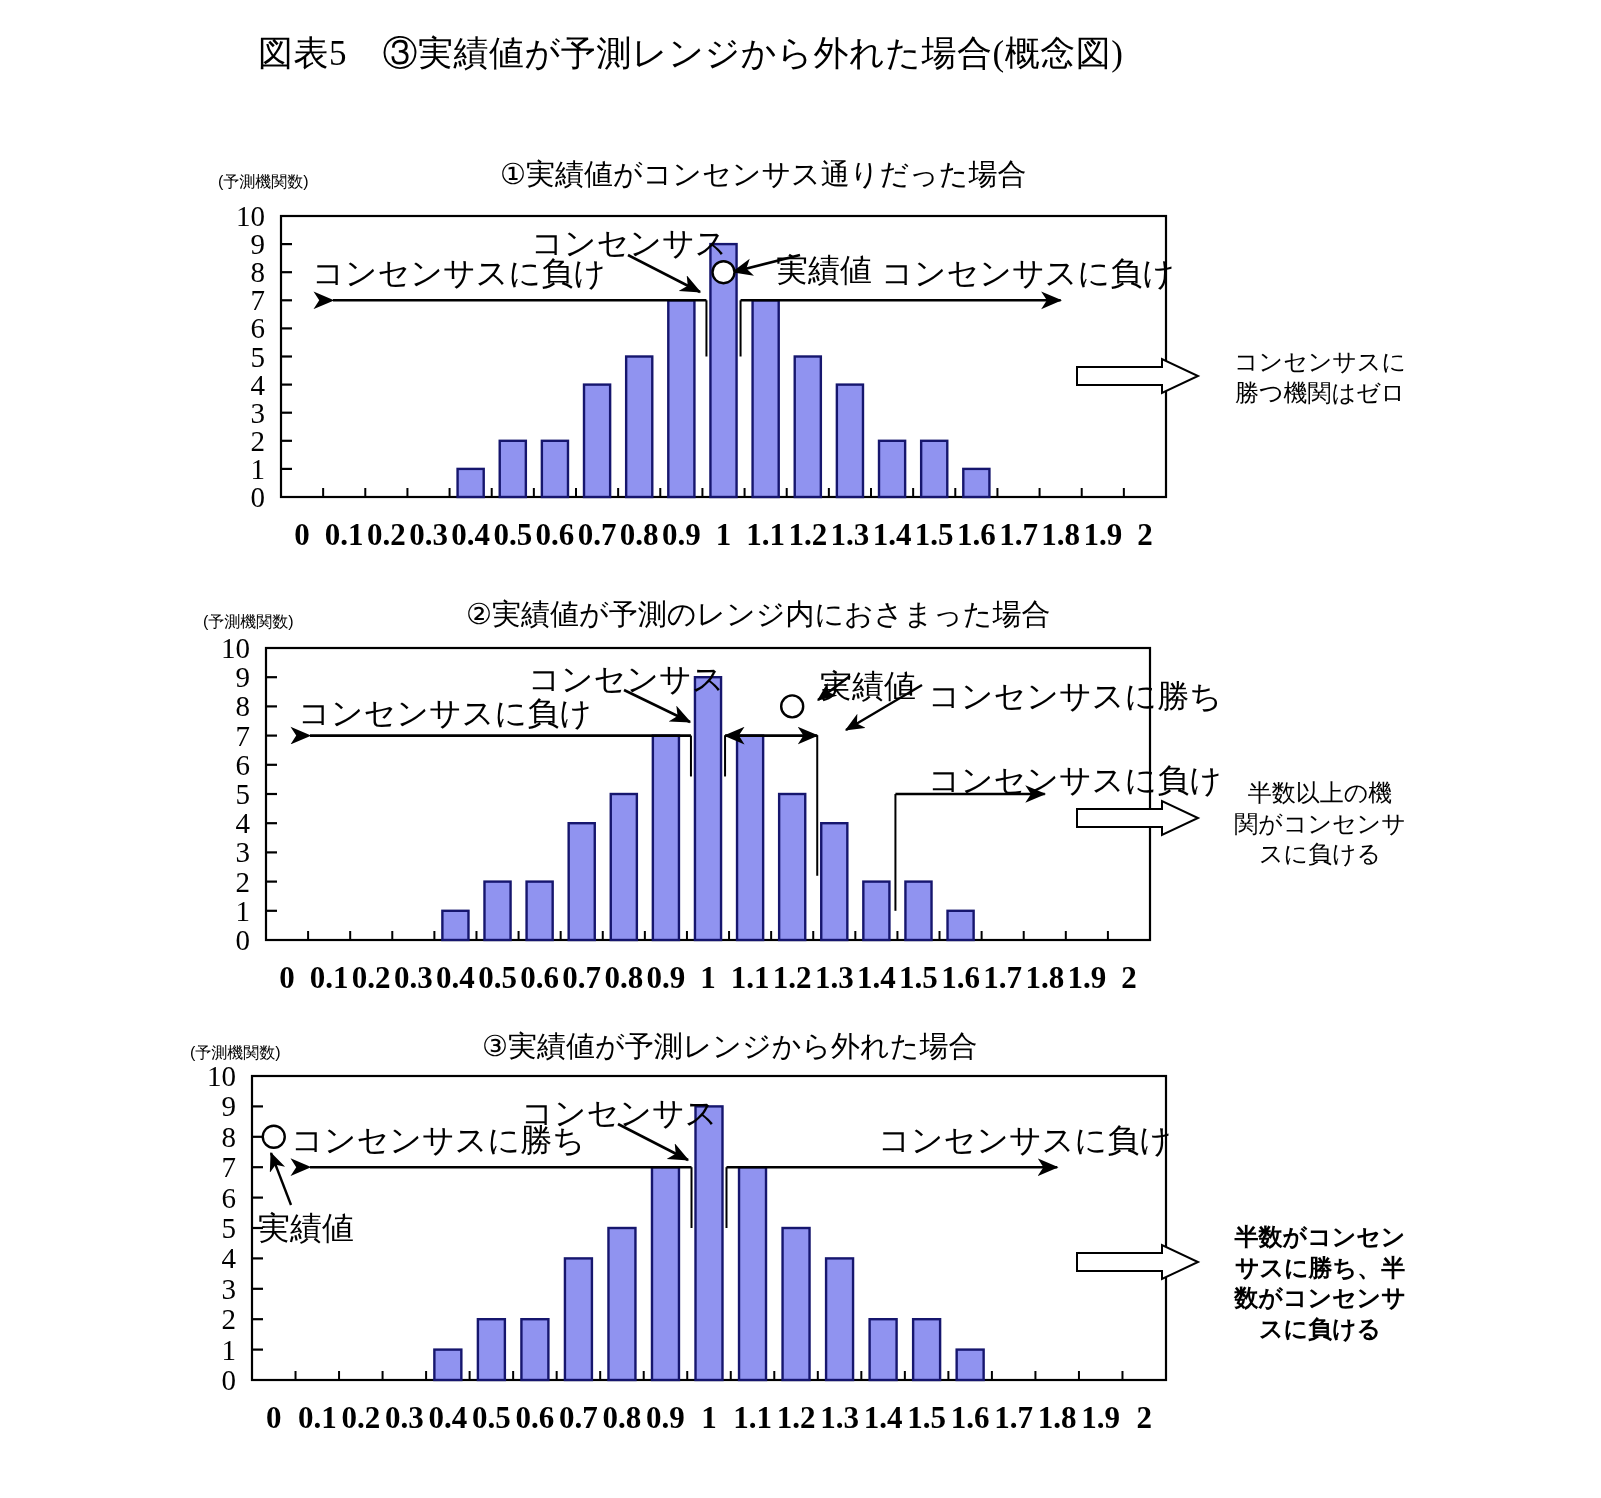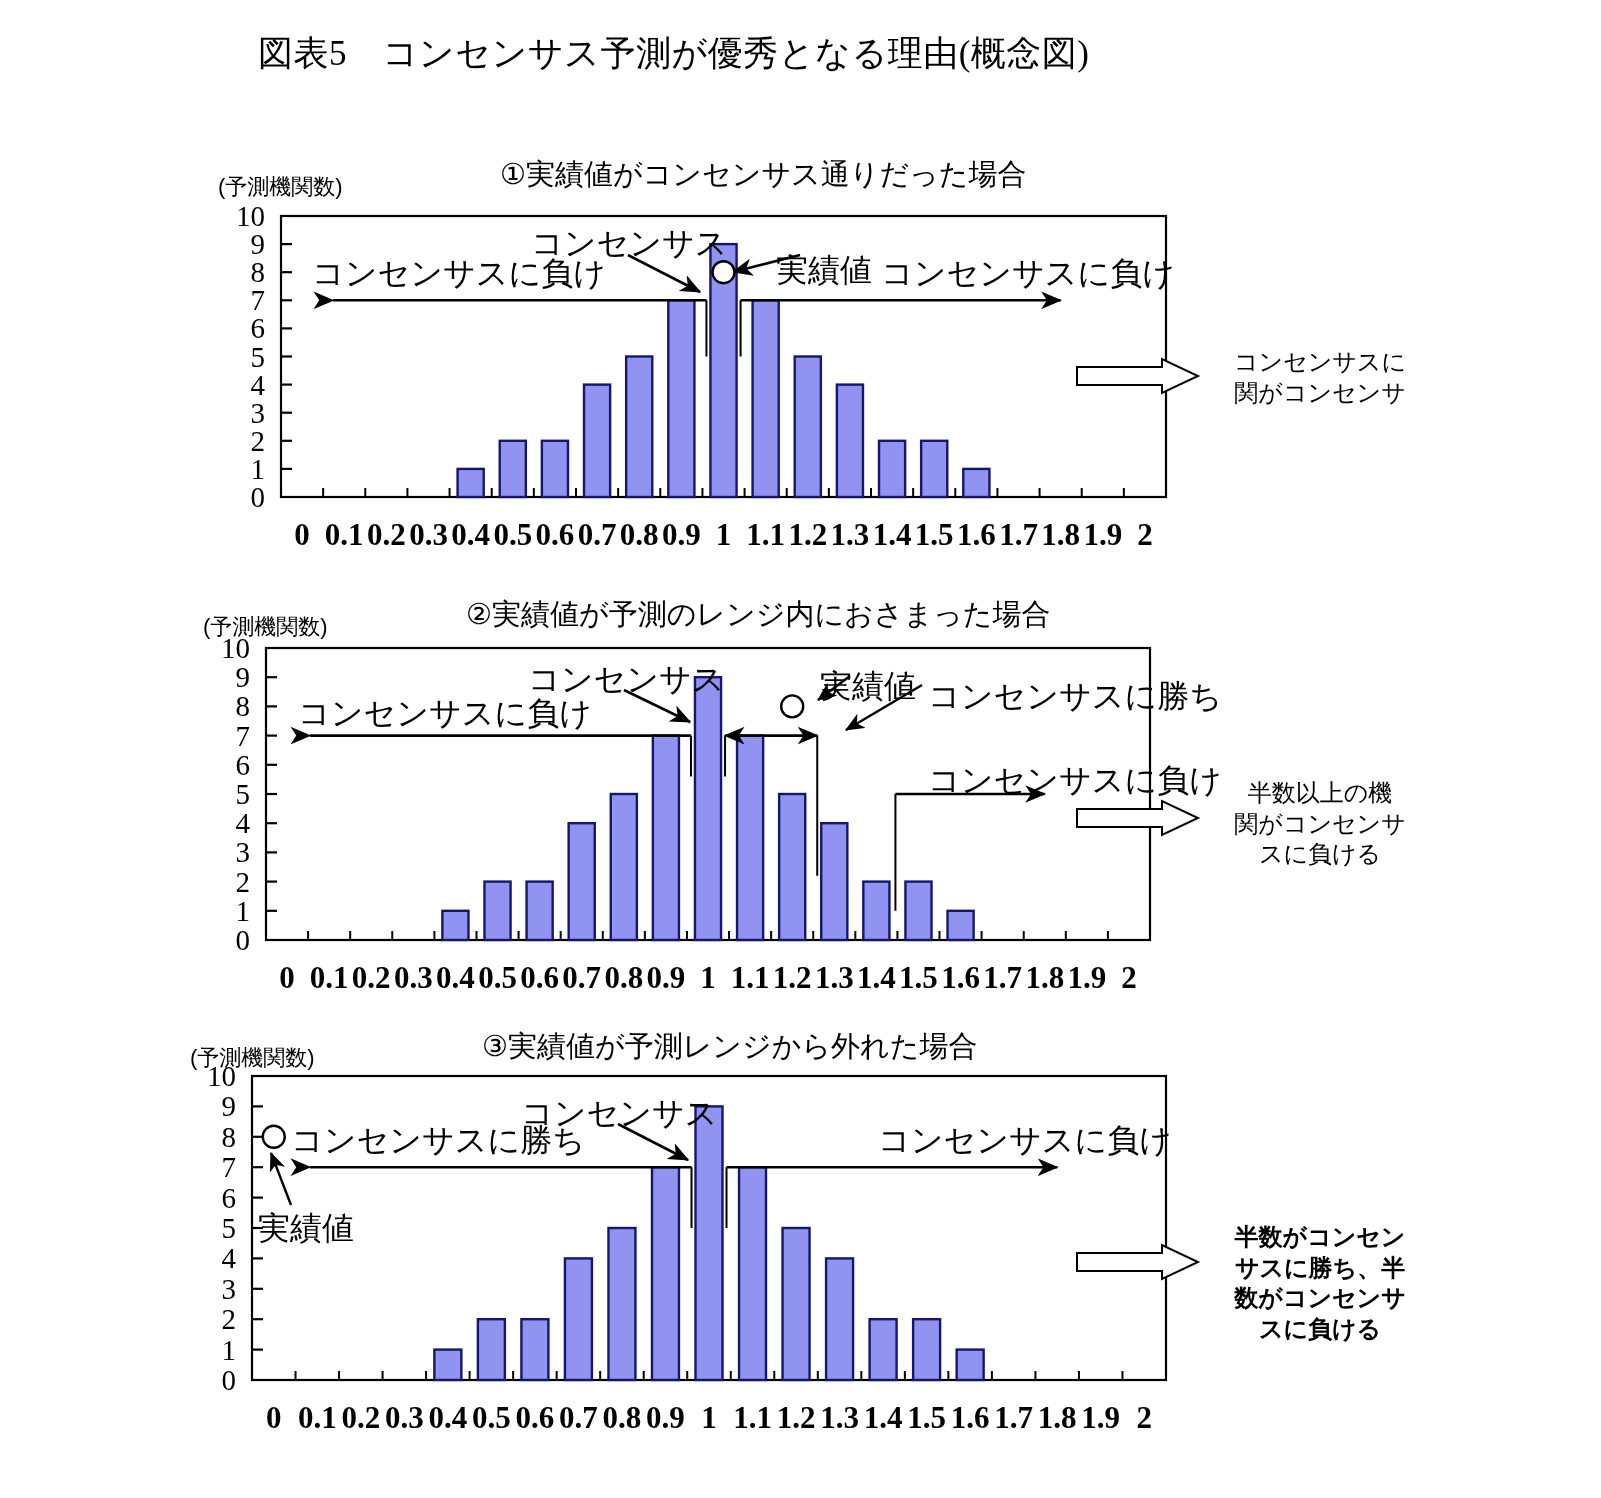--- a/index.html
+++ b/index.html
@@ -35,21 +35,21 @@
   .panel-title {
     position: absolute;
     font-size: 29px;
     font-weight: normal;
     white-space: nowrap;
     font-family: "Liberation Sans", "DejaVu Sans", sans-serif;
   }
 
   .axis-caption {
     position: absolute;
-    font-size: 22px;
+    font-size: 16px;
     white-space: nowrap;
     font-family: "Liberation Sans", "DejaVu Sans", sans-serif;
   }
 
   .chart-svg {
     position: absolute;
     left: 0;
     top: 0;
   }
 
@@ -65,21 +65,21 @@
   .anno {
     position: absolute;
     font-size: 32px;
     white-space: nowrap;
     font-family: "Liberation Sans", "DejaVu Sans", sans-serif;
   }
 </style>
 </head>
 <body>
 
-<div class="page-title">図表5　コンセンサス予測が優秀となる理由(概念図)</div>
+<div class="page-title">図表5　③実績値が予測レンジから外れた場合(概念図)</div>
 
 <div class="panel" id="panel1-root" style="top:0;height:560px;">
   <div class="panel-title" style="left:500px; top:155px;">①実績値がコンセンサス通りだった場合</div>
   <div class="axis-caption" style="left:218px; top:172px;">(予測機関数)</div>
   <svg class="chart-svg" id="svg1" width="1601" height="560">
       <defs>
         <marker id="ah0" markerWidth="9" markerHeight="9" refX="7.5" refY="3.4" orient="auto" markerUnits="strokeWidth">
           <path d="M0,0 L8,3.4 L0,6.8 L2.2,3.4 Z" fill="#000000"></path>
         </marker>
         <marker id="ahs0" markerWidth="9" markerHeight="9" refX="7.5" refY="3.4" orient="auto" markerUnits="strokeWidth">
@@ -167,21 +167,21 @@
       <line x1="706.4357142857143" y1="300.3" x2="333" y2="300.3" stroke="#000000" stroke-width="2.6" marker-end="url(#as0)"></line>
       <line x1="706.4357142857143" y1="300.3" x2="706.4357142857143" y2="356.5" stroke="#000000" stroke-width="2.0"></line>
       <line x1="740.5642857142857" y1="300.3" x2="1060.6428571428573" y2="300.3" stroke="#000000" stroke-width="2.6" marker-end="url(#ah0)"></line>
       <line x1="740.5642857142857" y1="300.3" x2="740.5642857142857" y2="356.5" stroke="#000000" stroke-width="2.0"></line>
       <line x1="628" y1="255" x2="700" y2="292" stroke="#000000" stroke-width="2.6" marker-end="url(#ah0)"></line>
       <line x1="800" y1="255" x2="733" y2="272" stroke="#000000" stroke-width="2.6" marker-end="url(#ah0)"></line>
       <circle cx="723.5" cy="272.2" r="11" fill="#ffffff" stroke="#000" stroke-width="2.4"></circle>
       <path d="M1077,367 L1162,367 L1162,359 L1198,376 L1162,393 L1162,385 L1077,385 Z" fill="#ffffff" stroke="#000" stroke-width="2.0"></path>
     </svg>
   <div class="side-note" style="left:1205px; top:347px; width:230px;">コンセンサスに
-関がコンセンサ</div>
+勝つ機関はゼロ</div>
   <div class="anno" style="left:531px; top:222px;">コンセンサス</div>
   <div class="anno" style="left:776px; top:249px;">実績値</div>
   <div class="anno" style="left:312px; top:252px;">コンセンサスに負け</div>
   <div class="anno" style="left:881px; top:252px;">コンセンサスに負け</div>
 </div>
 
 <div class="panel" id="panel2-root" style="top:0;height:1000px;">
   <div class="panel-title" style="left:466px; top:595px;">②実績値が予測のレンジ内におさまった場合</div>
   <div class="axis-caption" style="left:203px; top:612px;">(予測機関数)</div>
   <svg class="chart-svg" id="svg2" width="1601" height="1000">

